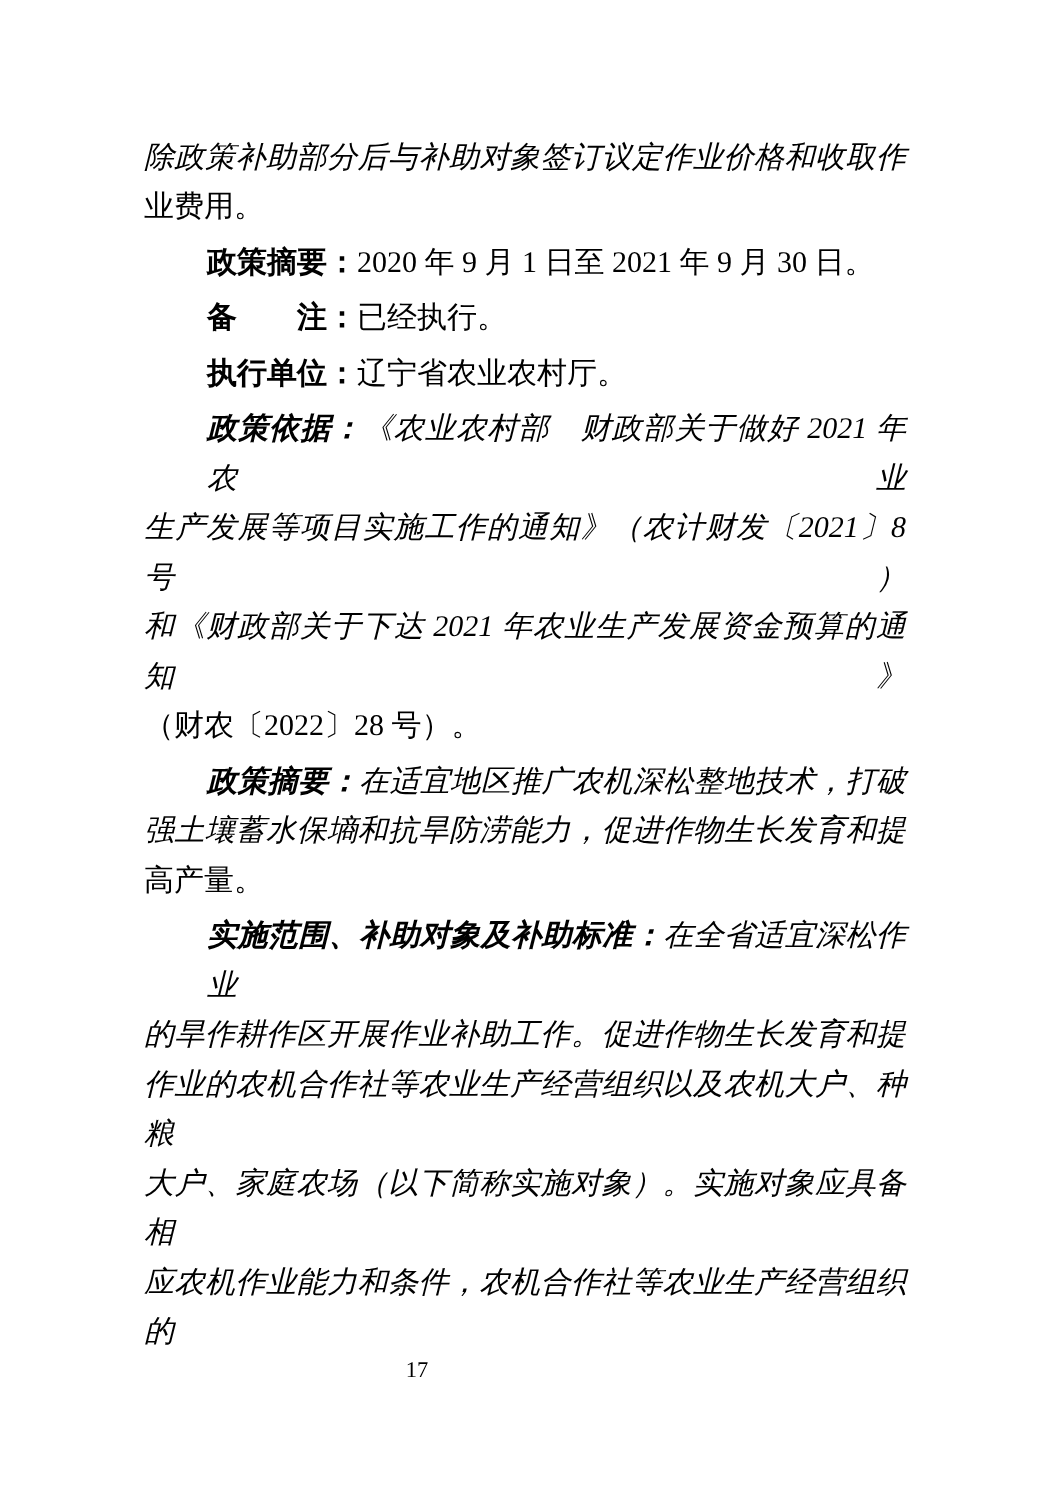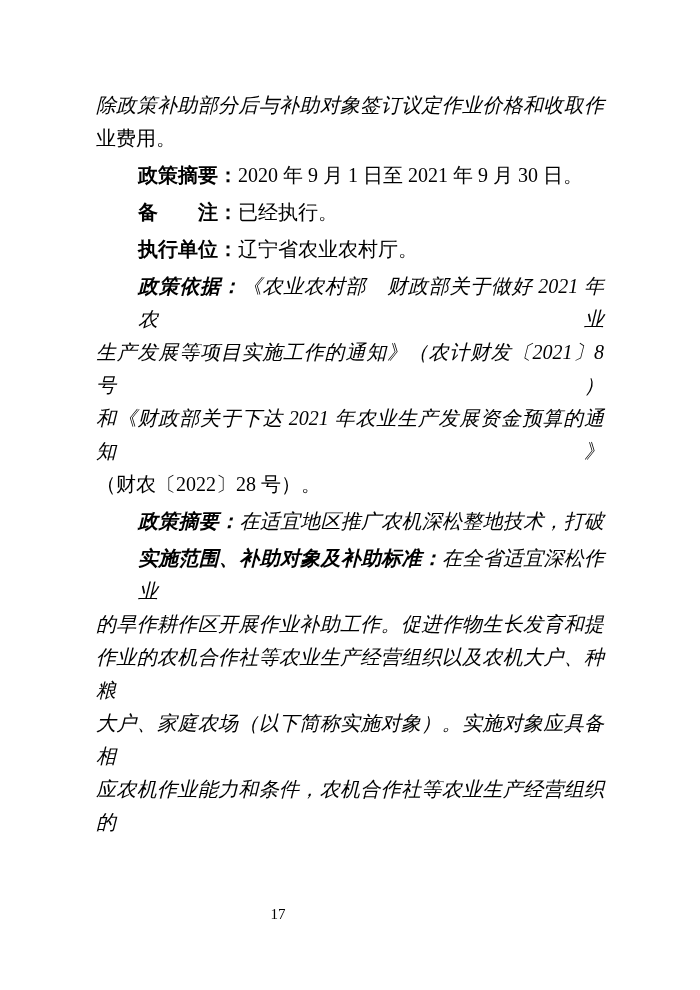--- a/index.html
+++ b/index.html
@@ -72,20 +72,22 @@
         <div class="line indent"><b>执行单位：</b>辽宁省农业农村厅。</div>
       </div>
       <div class="para">
         <div class="line justify indent"><b>政策依据：</b>《农业农村部　财政部关于做好 2021 年农业</div>
         <div class="line justify">生产发展等项目实施工作的通知》（农计财发〔2021〕8 号）</div>
         <div class="line justify">和《财政部关于下达 2021 年农业生产发展资金预算的通知》</div>
         <div class="line">（财农〔2022〕28 号）。</div>
       </div>
       <div class="para">
         <div class="line justify indent"><b>政策摘要：</b>在适宜地区推广农机深松整地技术，打破</div>
+        <div class="line justify">强土壤蓄水保墒和抗旱防涝能力，促进作物生长发育和提</div>
+        <div class="line">高产量。</div>
       </div>
       <div class="para">
         <div class="line justify indent"><b>实施范围、补助对象及补助标准：</b>在全省适宜深松作业</div>
         <div class="line justify">的旱作耕作区开展作业补助工作。促进作物生长发育和提</div>
         <div class="line justify">作业的农机合作社等农业生产经营组织以及农机大户、种粮</div>
         <div class="line justify">大户、家庭农场（以下简称实施对象）。实施对象应具备相</div>
         <div class="line justify">应农机作业能力和条件，农机合作社等农业生产经营组织的</div>
       </div>
     </div>
   <div class="page-footer">

